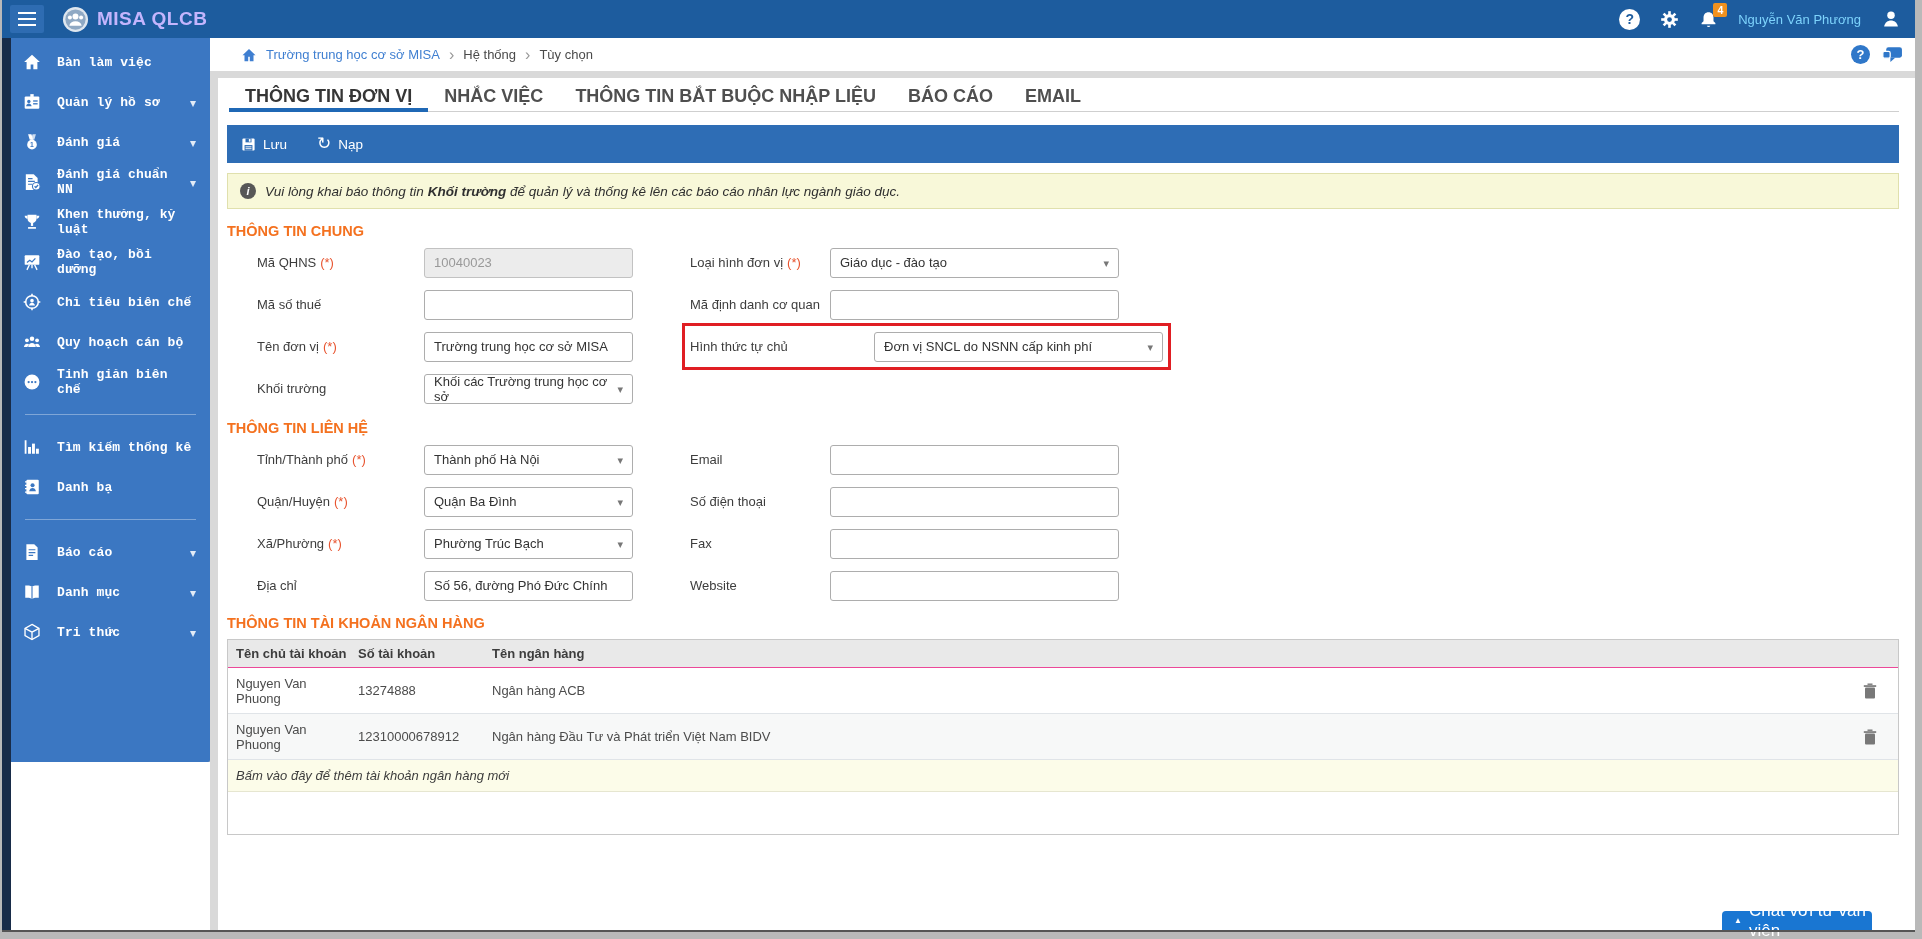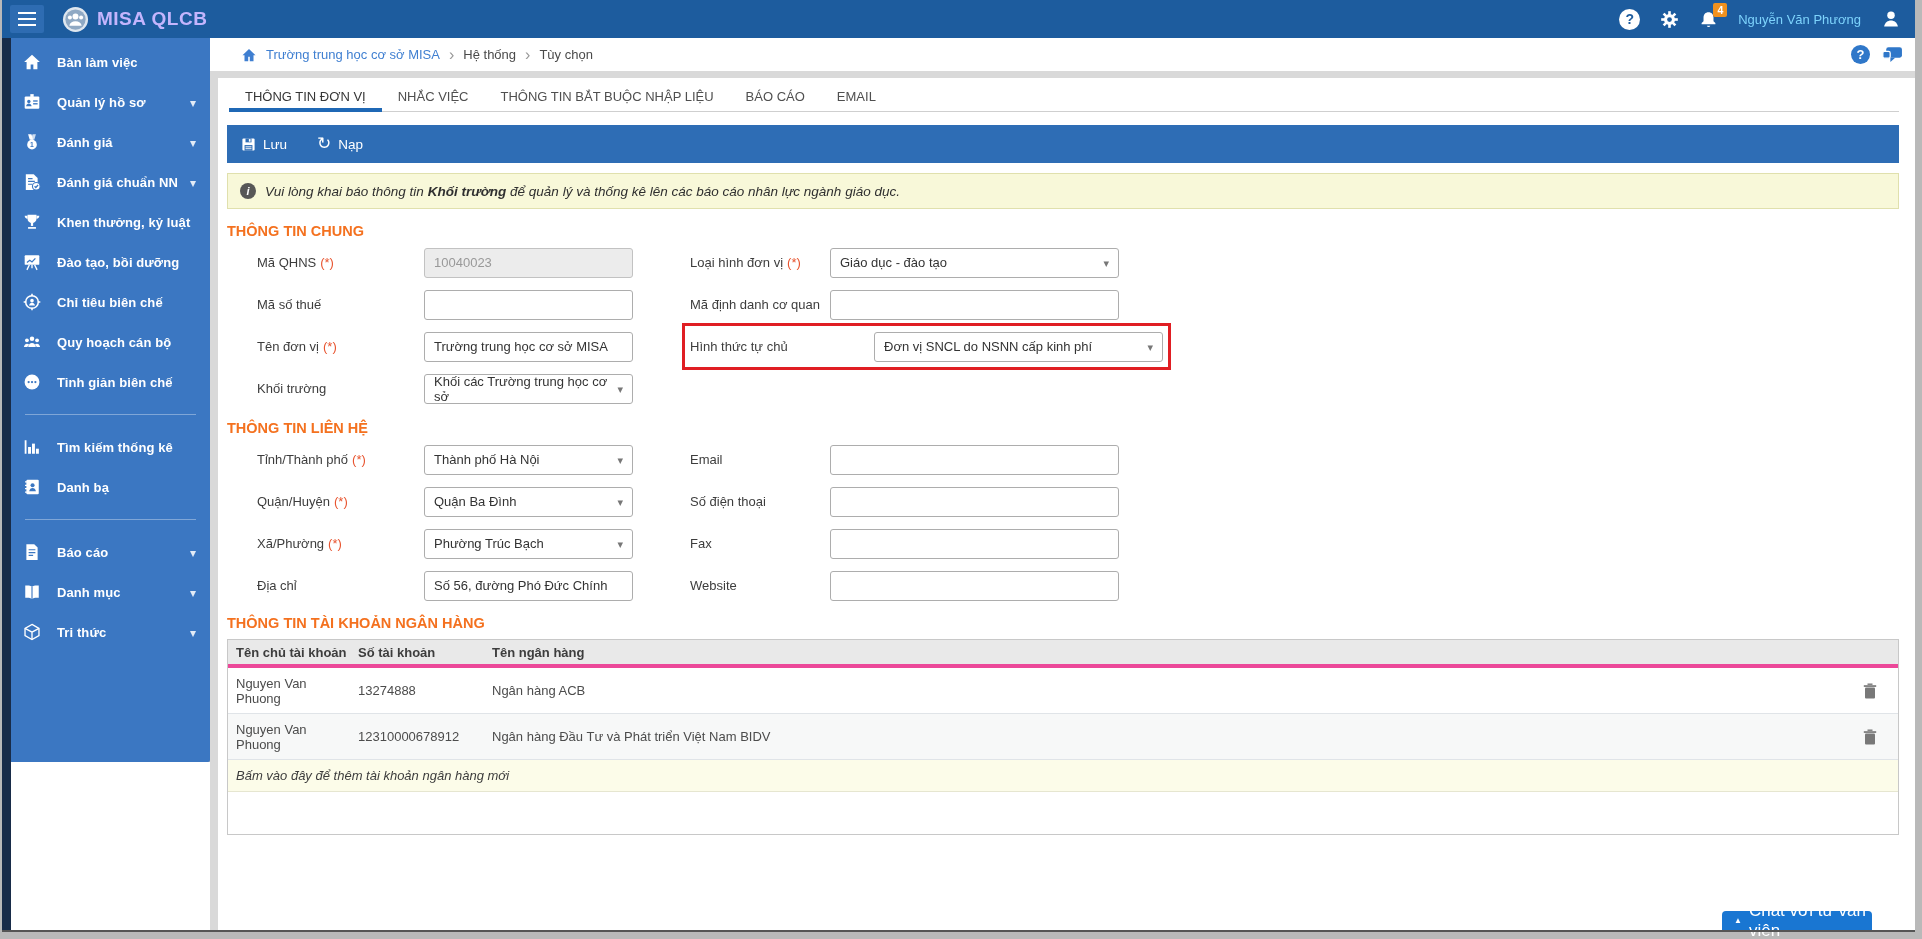--- a/index.html
+++ b/index.html
@@ -21,41 +21,41 @@
   
   .left-shadow { position: absolute; left: 2px; top: 38px; width: 9px; height: 892px; background: #182c49; }
   .window-bottom-line { position: absolute; left: 2px; top: 930px; width: 1913px; height: 2px; background: #555; }
 
   
   .sidebar { position: absolute; left: 11px; top: 38px; width: 199px; height: 724px; background: #3b77c2; padding-top: 4px; border-radius: 0 0 2px 0; }
   .sidebar-below { position: absolute; left: 11px; top: 762px; width: 199px; height: 168px; background: #fff; }
   .side-item { height: 40px; display: flex; align-items: center; padding: 0 14px 0 12px; color: #fff; cursor: pointer; }
   .si-icon { width: 18px; height: 18px; display: flex; margin-right: 16px; flex: none; }
   .si-icon svg { width: 18px; height: 18px; }
-  .si-label { flex: 1; font-size: 13px; font-weight: 600; letter-spacing: .1px; }
+  .si-label { flex: 1; font-size: 13px; font-weight: 600; letter-spacing: .1px; font-family: Liberation Mono, monospace; }
   .si-caret::after { content: "▾"; color: #e3ecf7; font-size: 12px; }
   .side-divider { height: 1px; background: rgba(255,255,255,.35); margin: 12px 14px; }
 
   
   .main { position: absolute; left: 210px; top: 38px; width: 1705px; height: 892px; background: #d9d9d9; }
   .breadcrumb-bar { height: 33px; background: #fff; display: flex; align-items: center; padding: 0 12px 0 31px; font-size: 13px; }
   .crumb-home { width: 16px; height: 16px; margin-right: 9px; display: flex; }
   .crumb-link { color: #3f7fd1; cursor: pointer; }
   .crumb-sep { margin: 0 9px; color: #999; font-size: 16px; }
   .crumb-sep::after { content: "›"; }
   .crumb-item { color: #4a4a4a; cursor: pointer; }
   .bc-right { margin-left: auto; display: flex; align-items: center; gap: 12px; }
   .bc-help { width: 19px; height: 19px; border-radius: 50%; background: #2f77c9; color: #fff; font-weight: bold; font-size: 13px; display: flex; align-items: center; justify-content: center; }
   .bc-help::after { content: "?"; }
 
   .panel { position: absolute; left: 8px; top: 40px; right: 0; bottom: 0; background: #fff; padding: 4px 16px 0 9px; }
 
   
   .tabs { display: flex; height: 30px; border-bottom: 1px solid #cfcfcf; margin-left: 2px; }
-  .tab { padding: 0 16px; display: flex; align-items: center; font-size: 13px; font-weight: normal; color: #4f4f4f; cursor: pointer; position: relative; text-align: center; }
+  .tab { padding: 0 16px; display: flex; align-items: center; font-size: 18px; font-weight: bold; color: #4f4f4f; cursor: pointer; position: relative; text-align: center; }
   .tab.active { color: #363636; }
   .tab.active::after { content: ""; position: absolute; left: 0; right: 0; bottom: -1px; height: 4px; background: #1f68b5; }
 
   
   .toolbar { margin-top: 13px; height: 38px; background: #2e6db5; display: flex; align-items: center; padding-left: 14px; gap: 30px; }
   .tool-btn { display: flex; align-items: center; gap: 7px; color: #fff; font-size: 13.5px; cursor: pointer; }
   .tool-btn svg { width: 15px; height: 15px; }
   .reload-glyph::after { content: "↻"; font-size: 17px; line-height: 15px; }
 
   
@@ -76,21 +76,21 @@
   .finput, .fselect { width: 209px; height: 30px; border: 1px solid #adadad; border-radius: 3px; font-size: 13px; color: #333; padding: 0 9px; background: #fff; font-family: "Liberation Sans", sans-serif; }
   .fcol.right .finput, .fcol.right .fselect { width: 289px; }
   .finput:disabled { background: #ececec; color: #999; border-color: #c2c2c2; }
   .fselect { display: flex; align-items: center; justify-content: space-between; cursor: pointer; }
   .fsel-caret::after { content: "▾"; color: #777; font-size: 11px; }
   .frow.highlighted { outline: 3px solid #e01e23; outline-offset: 5px; gap: 44px; }
 
   
   .bank-table { margin-top: 8px; border: 1px solid #c8c8c8; }
   .thead, .trow { display: grid; grid-template-columns: 122px 134px 1fr 56px; align-items: center; }
-  .thead { background: #e9e9e9; height: 28px; font-weight: bold; font-size: 13px; color: #3d3d3d; border-bottom: 4px solid #ec4899; }
+  .thead { background: #e9e9e9; height: 28px; font-weight: bold; font-size: 13px; color: #3d3d3d; border-bottom: 1px solid #ec4899; }
   .thead span, .trow span.tcell { padding-left: 8px; }
   .trow { height: 46px; font-size: 13px; color: #4c4c4c; border-bottom: 1px solid #e0e4e8; background: #fff; }
   .trow.alt { background: #f7f8f8; }
   .trash { justify-self: center; cursor: pointer; display: flex; }
   .trash svg { width: 14px; height: 16px; }
   .add-row { height: 32px; background: #fcfce9; font-style: italic; font-size: 13px; color: #3d3d3d; display: flex; align-items: center; padding-left: 8px; border-bottom: 1px solid #e6e6d0; cursor: pointer; }
   .table-empty { height: 42px; background: #fff; }
 
   
   .chat-btn { position: absolute; left: 1722px; top: 911px; width: 150px; height: 19px; border-radius: 4px 4px 0 0; background: #1976d2; color: #fff; font-size: 17px; display: flex; align-items: center; justify-content: center; gap: 7px; cursor: pointer; padding-left: 12px; }

